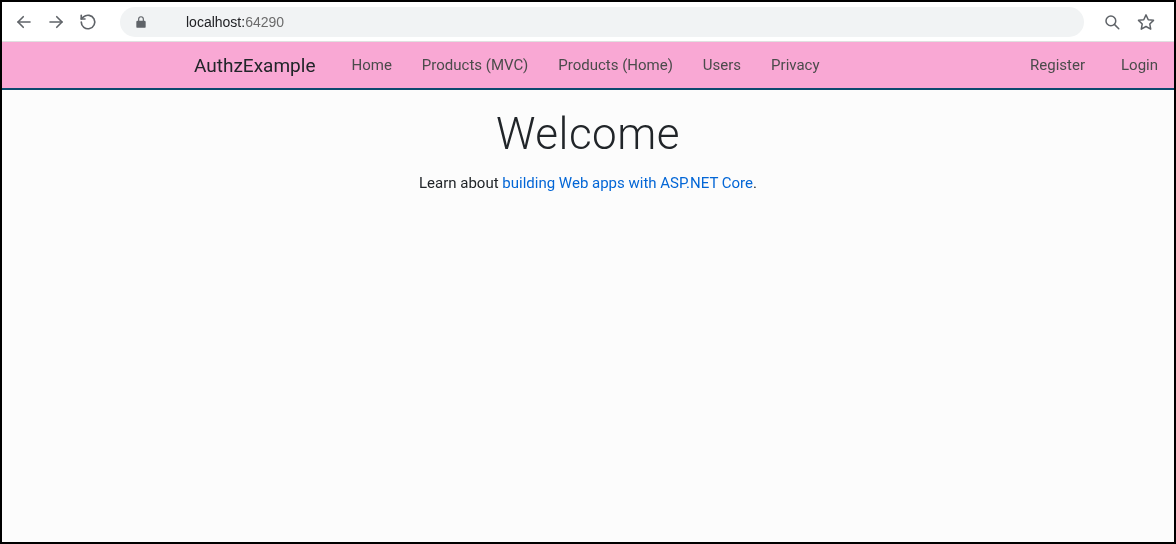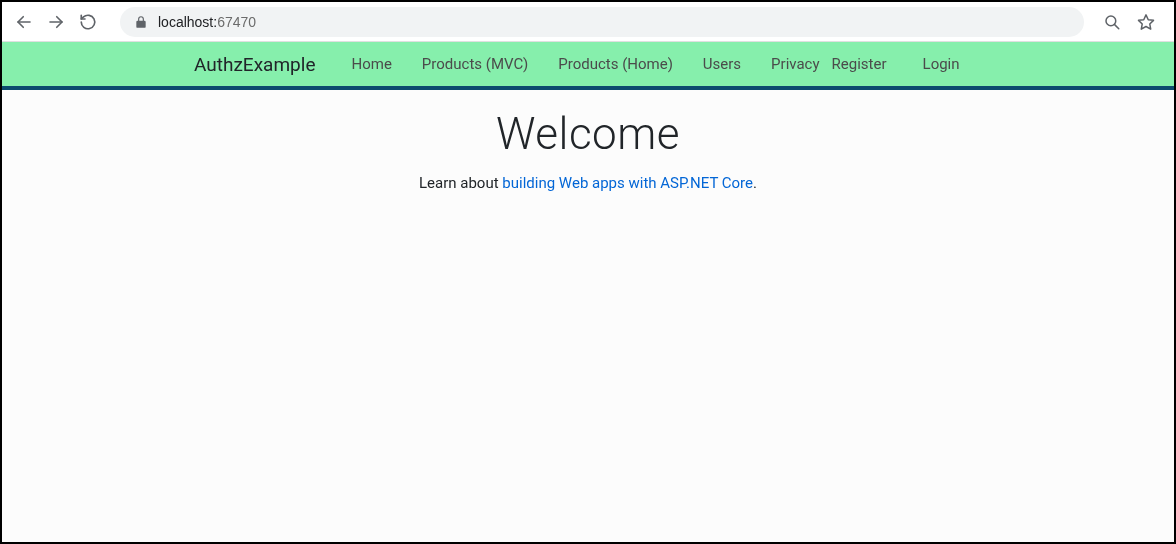--- a/index.html
+++ b/index.html
@@ -50,36 +50,37 @@
       height: 14px;
       color: #5f6368;
       flex-shrink: 0;
     }
     .url-text {
       flex: 1;
       font-size: 14px;
       color: #6b6b6b;
       font-family: "Segoe UI", Arial, sans-serif;
     }
-    .url-host { color: #202124; }
+    .url-host { color: #202124; margin-left: 28px; }
     .toolbar-right {
       display: flex;
       align-items: center;
       gap: 6px;
       padding-right: 6px;
     }
     .toolbar-right .nav-btn { color: #5f6368; }
 
     
     .page-navbar {
       display: flex;
       align-items: center;
+      justify-content: space-between;
       height: 48px;
-      background: #86efac;
-      border-bottom: 4px solid #0c4a6e;
+      background: #f9a8d4;
+      border-bottom: 2px solid #0c4a6e;
       padding: 0 16px;
       box-shadow: 0 1px 2px rgba(0,0,0,0.03);
     }
     .navbar-left {
       display: flex;
       align-items: center;
       gap: 18px;
       margin-left: 176px;
     }
     .brand {
@@ -148,21 +149,21 @@
     <svg viewBox="0 0 24 24" fill="none" stroke="currentColor" stroke-width="2.2" stroke-linecap="round" stroke-linejoin="round">
         <path d="M3 12a9 9 0 1 0 3-6.7L3 8"></path>
         <polyline points="3 3 3 8 8 8"></polyline>
       </svg>
   </div>
   <div class="omnibox">
     <svg class="lock-icon" viewBox="0 0 24 24" fill="currentColor">
         <path d="M12 2a5 5 0 0 0-5 5v3H6a2 2 0 0 0-2 2v8a2 2 0 0 0 2 2h12a2 2 0 0 0 2-2v-8a2 2 0 0 0-2-2h-1V7a5 5 0 0 0-5-5zm-3 5a3 3 0 1 1 6 0v3H9V7z"></path>
       </svg>
     <div class="url-text">
-      <span class="url-host">localhost:</span><span>67470</span>
+      <span class="url-host">localhost:</span><span>64290</span>
     </div>
   </div>
   <div class="toolbar-right">
     <div class="nav-btn">
       <svg viewBox="0 0 24 24" fill="none" stroke="currentColor" stroke-width="2" stroke-linecap="round">
           <circle cx="10.5" cy="10.5" r="6.5"></circle>
           <line x1="15.5" y1="15.5" x2="21" y2="21"></line>
         </svg>
     </div>
     <div class="nav-btn">

